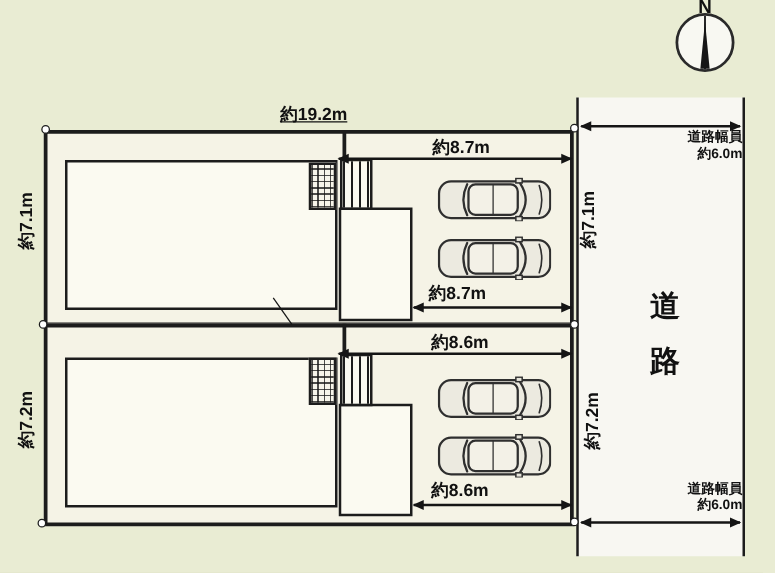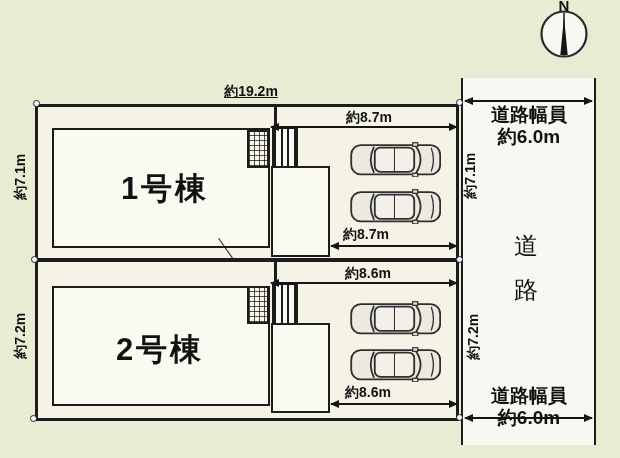--- a/index.html
+++ b/index.html
@@ -40,23 +40,23 @@
   
   .dim-line{position:absolute;height:0;border-top:2px solid #151515;}
   .dim-line .ah{position:absolute;width:0;height:0;border-top:4px solid transparent;border-bottom:4px solid transparent;}
   .dim-line .ah-l{left:-1px;top:-5px;border-right:9px solid #151515;}
   .dim-line .ah-r{right:-1px;top:-5px;border-left:9px solid #151515;}
   .leader{position:absolute;height:0;border-top:1.6px solid #151515;transform-origin:0 0;}
   
   .lbl{position:absolute;font-weight:bold;font-size:14px;white-space:nowrap;text-align:center;line-height:1.1;}
   .lbl-big{position:absolute;font-size:31px;font-weight:600;letter-spacing:3px;white-space:nowrap;text-align:center;}
   .lbl-rot{transform:rotate(-90deg);}
-  #road-name{position:absolute;left:514px;top:224px;width:30px;font-size:24px;font-weight:normal;
-    line-height:1.85;text-align:left;word-break:break-all;}
-  .road-caption{position:absolute;left:464px;width:130px;text-align:center;font-weight:bold;font-size:19px;line-height:1.15;}
+  #road-name{position:absolute;left:514px;top:224px;width:30px;font-size:24px;font-weight:bold;
+    line-height:1.85;text-align:right;word-break:break-all;}
+  .road-caption{position:absolute;left:464px;width:130px;text-align:right;font-weight:bold;font-size:11px;line-height:1.15;}
   
   .dot{position:absolute;width:7px;height:7px;border:1.6px solid #1c1c1c;border-radius:50%;background:#fff;box-sizing:border-box;}
   
   .car{position:absolute;width:91px;height:35px;}
   
   #compass{position:absolute;left:532px;top:-4px;width:64px;height:66px;}
   #compass-n{position:absolute;left:534px;top:-3px;width:60px;text-align:center;font-size:15px;font-weight:bold;}
 </style>
 </head>
 <body>
@@ -138,22 +138,20 @@
       <use href="#car-shape"></use>
     </svg>
 
   <div class="dot" style="left:33px;top:100px;"></div>
   <div class="dot" style="left:456px;top:99px;"></div>
   <div class="dot" style="left:31px;top:256px;"></div>
   <div class="dot" style="left:456px;top:256px;"></div>
   <div class="dot" style="left:30px;top:415px;"></div>
   <div class="dot" style="left:456px;top:414px;"></div>
 
-  <div class="lbl-big" style="left:90px;top:168px;width:150px;">1号棟</div>
-  <div class="lbl-big" style="left:85px;top:329px;width:150px;">2号棟</div>
 
   <div class="lbl" style="left:181px;top:84px;width:140px;text-decoration:underline;">約19.2m</div>
   <div class="lbl" style="left:299px;top:110px;width:140px;">約8.7m</div>
   <div class="lbl" style="left:296px;top:227px;width:140px;">約8.7m</div>
   <div class="lbl" style="left:298px;top:266px;width:140px;">約8.6m</div>
   <div class="lbl" style="left:298px;top:385px;width:140px;">約8.6m</div>
 
   <div class="lbl lbl-rot" style="left:-7px;top:169px;width:56px;">約7.1m</div>
   <div class="lbl lbl-rot" style="left:-7px;top:328px;width:56px;">約7.2m</div>
   <div class="lbl lbl-rot" style="left:443px;top:168px;width:56px;">約7.1m</div>

